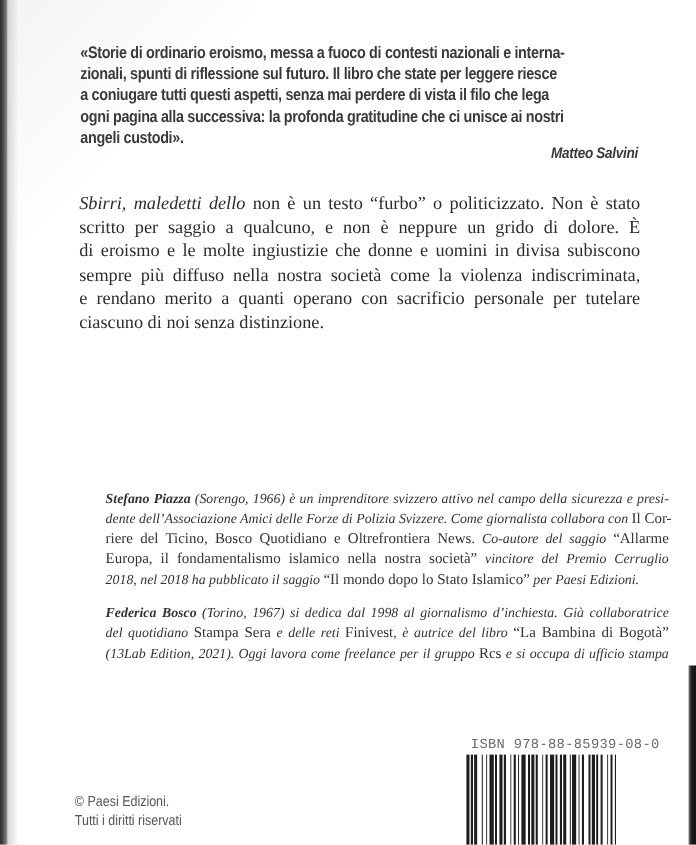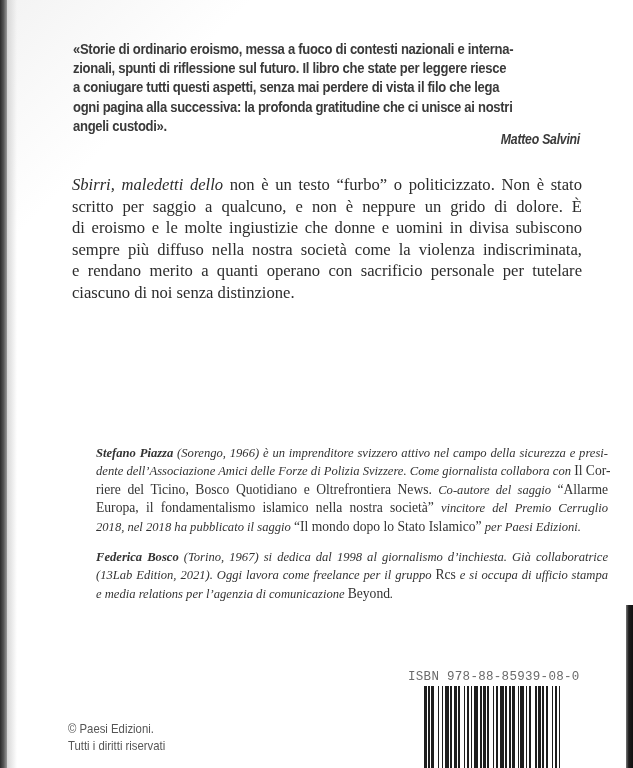--- a/index.html
+++ b/index.html
@@ -56,21 +56,21 @@
   }
   .bio .line { display: block; white-space: nowrap; text-align: justify; text-align-last: justify; }
   .bio .line.last { text-align-last: left; }
   .bio i { font-style: italic; }
   .bio .up { font-style: normal; font-size: 13.6px; }
   .bio b { font-weight: bold; font-style: italic; }
   .bio-1 { top: 444px; }
   .bio-2 { top: 548px; }
 
   .isbn {
-    position: absolute; left: 408px; top: 670px;
+    position: absolute; left: 428px; top: 670px;
     font-family: "Liberation Mono", monospace; font-size: 12.5px; color: #6a6a6a;
     letter-spacing: 0.3px;
   }
   .barcode {
     position: absolute; left: 424px; top: 686px; width: 138px; height: 82px;
     display: flex; align-items: stretch;
   }
   .barcode span { display: block; height: 100%; }
 
   .copyright {
@@ -109,22 +109,22 @@
   <div class="bio bio-1">
     <span class="line"><b>Stefano Piazza</b><i> (Sorengo, 1966) è un imprenditore svizzero attivo nel campo della sicurezza e presi-</i></span>
     <span class="line"><i>dente dell’Associazione Amici delle Forze di Polizia Svizzere. Come giornalista collabora con </i><span class="up">Il Cor-</span></span>
     <span class="line"><span class="up">riere del Ticino, Bosco Quotidiano e Oltrefrontiera News.</span><i> Co-autore del saggio </i><span class="up">“Allarme</span></span>
     <span class="line"><span class="up">Europa, il fondamentalismo islamico nella nostra società”</span><i> vincitore del Premio Cerruglio</i></span>
     <span class="line last"><i>2018, nel 2018 ha pubblicato il saggio </i><span class="up">“Il mondo dopo lo Stato Islamico”</span><i> per Paesi Edizioni.</i></span>
   </div>
 
   <div class="bio bio-2">
     <span class="line"><b>Federica Bosco</b><i> (Torino, 1967) si dedica dal 1998 al giornalismo d’inchiesta. Già collaboratrice</i></span>
+    <span class="line"><i>del quotidiano </i><span class="up">Stampa Sera</span><i> e delle reti </i><span class="up">Finivest</span><i>, è autrice del libro </i><span class="up">“La Bambina di Bogotà”</span></span>
     <span class="line"><i>(13Lab Edition, 2021). Oggi lavora come freelance per il gruppo </i><span class="up">Rcs</span><i> e si occupa di ufficio stampa</i></span>
-    <span class="line last"><i>e media relations per l’agenzia di comunicazione </i><span class="up">Beyond</span><i>.</i></span>
   </div>
 
   <div class="isbn">ISBN 978-88-85939-08-0</div>
   <div class="barcode" id="barcode">
       <span style="width: 2.76px; background: rgb(30, 30, 30);"></span>
       <span style="width: 1.38px; background: rgb(255, 255, 255);"></span>
       <span style="width: 1.38px; background: rgb(30, 30, 30);"></span>
       <span style="width: 1.38px; background: rgb(255, 255, 255);"></span>
       <span style="width: 2.76px; background: rgb(30, 30, 30);"></span>
       <span style="width: 4.14px; background: rgb(255, 255, 255);"></span>

